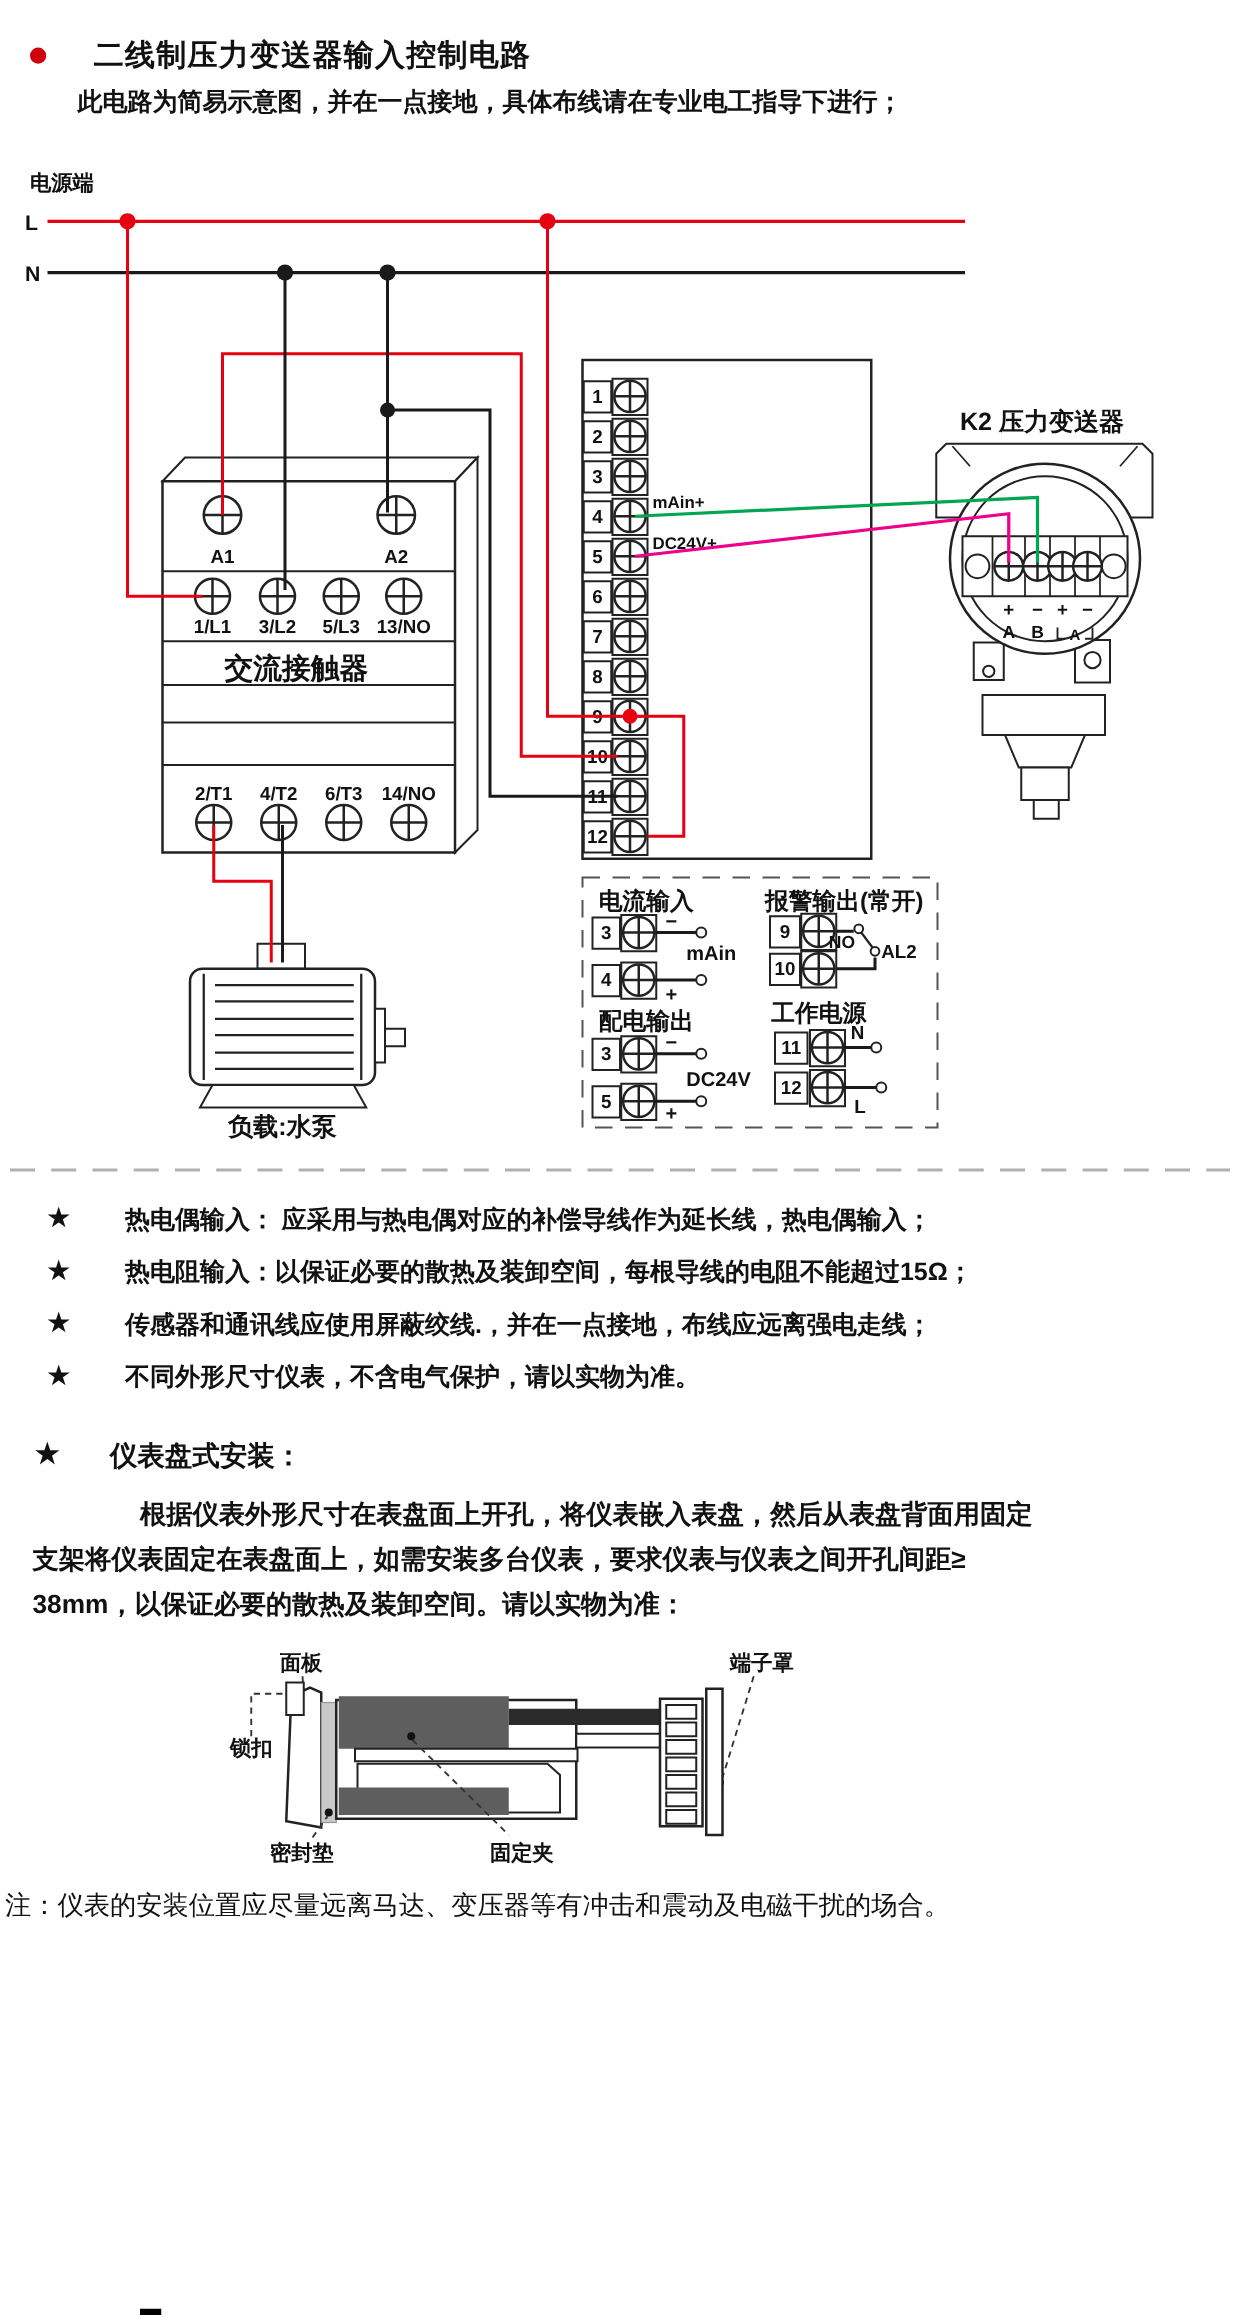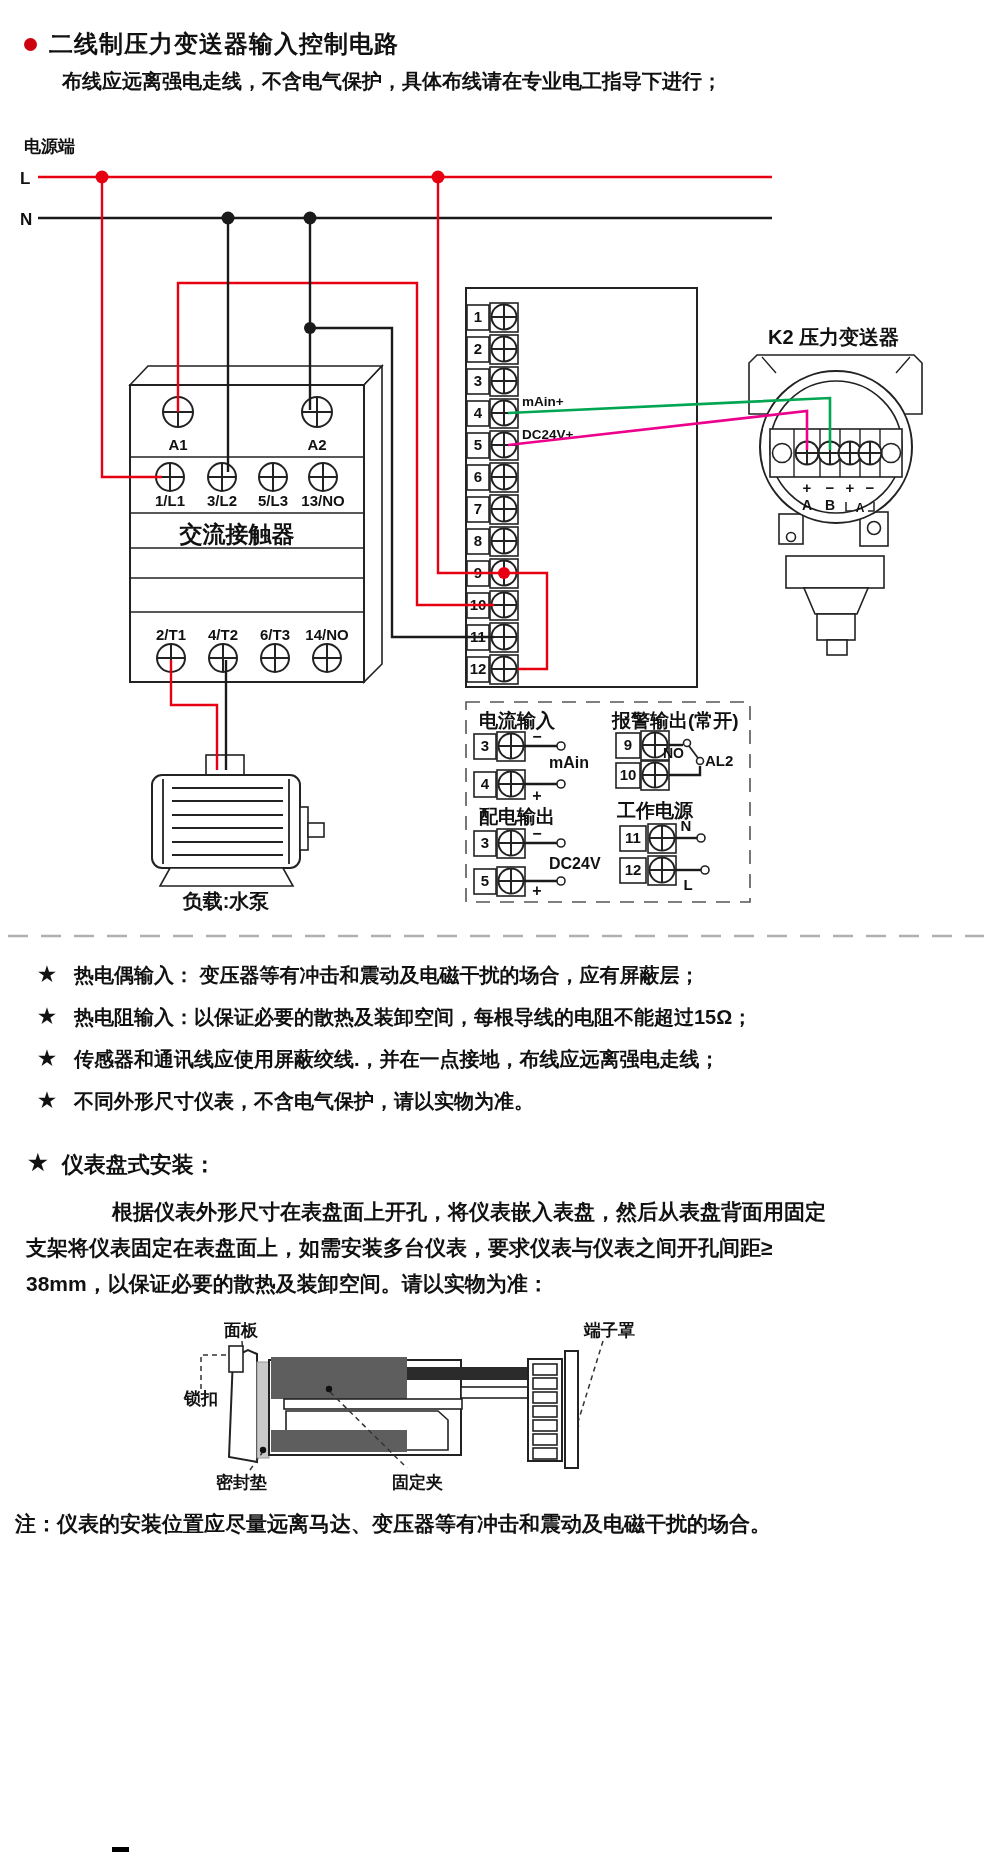--- a/index.html
+++ b/index.html
@@ -1,31 +1,31 @@
 <!DOCTYPE html>
 <html><head>
 <meta charset="utf-8">
 <style>
   html,body{margin:0;padding:0;background:#fff;}
   .page{position:relative;width:990px;height:1855px;background:#fff;overflow:hidden;
         font-family:"Liberation Sans",sans-serif;color:#111;}
-  .abs{position:absolute;}
+  .abs{position:absolute;gap:26px;}
   .layer{position:absolute;left:0;top:0;}
   svg text{font-family:"Liberation Sans",sans-serif;font-weight:bold;fill:#111;}
   .title-row{top:28px;left:24px;display:flex;align-items:center;}
   .red-dot{width:13px;height:13px;border-radius:50%;background:#cf000e;margin-right:12px;flex:0 0 auto;}
   .title{font-size:24px;font-weight:bold;letter-spacing:1px;}
   .subtitle{top:68px;left:62px;font-size:20px;font-weight:bold;}
   .note-row{left:38px;display:flex;font-size:20px;font-weight:bold;}
   .note-row .star{margin-right:18px;flex:0 0 auto;}
   .install-head{top:1150px;left:28px;display:flex;font-size:22px;font-weight:bold;}
   .install-head .star{margin-right:14px;}
   .para{top:1194px;left:26px;width:946px;font-size:21px;font-weight:bold;line-height:36px;}
   .para .indent{padding-left:86px;}
-  .foot-note{top:1510px;left:15px;width:960px;font-size:21px;font-weight:bold;}
+  .foot-note{top:1510px;left:4px;width:960px;font-size:21px;font-weight:normal;}
   .sc{fill:#fff;stroke:#222;stroke-width:2;}
   .scp{fill:none;stroke:#222;stroke-width:2;}
   .box{fill:#fff;stroke:#222;stroke-width:2;}
   .thin{fill:#fff;stroke:#222;stroke-width:1.6;}
   .wire-r{fill:none;stroke:#e60012;stroke-width:2.4;}
   .wire-k{fill:none;stroke:#1a1a1a;stroke-width:2.4;}
   .lead{fill:none;stroke:#333;stroke-width:1.5;stroke-dasharray:5 4;}
 </style>
 </head>
 <body>
@@ -340,25 +340,25 @@
       <text x="392" y="1488" font-size="17">固定夹</text>
     </g>
 
     <rect x="112" y="1847" width="17" height="5" fill="#000"></rect>
   </svg>
 
   <div class="abs title-row">
     <span class="red-dot"></span>
     <span class="title">二线制压力变送器输入控制电路</span>
   </div>
-  <div class="abs subtitle">布线应远离强电走线，不含电气保护，具体布线请在专业电工指导下进行；</div>
+  <div class="abs subtitle">此电路为简易示意图，并在一点接地，具体布线请在专业电工指导下进行；</div>
 
   <div class="abs note-row" style="top:962px;">
     <span class="star">★</span>
-    <span>热电偶输入： 变压器等有冲击和震动及电磁干扰的场合，应有屏蔽层；</span>
+    <span>热电偶输入： 应采用与热电偶对应的补偿导线作为延长线，热电偶输入；</span>
   </div>
   <div class="abs note-row" style="top:1004px;">
     <span class="star">★</span>
     <span>热电阻输入：以保证必要的散热及装卸空间，每根导线的电阻不能超过15Ω；</span>
   </div>
   <div class="abs note-row" style="top:1046px;">
     <span class="star">★</span>
     <span>传感器和通讯线应使用屏蔽绞线.，并在一点接地，布线应远离强电走线；</span>
   </div>
   <div class="abs note-row" style="top:1088px;">

